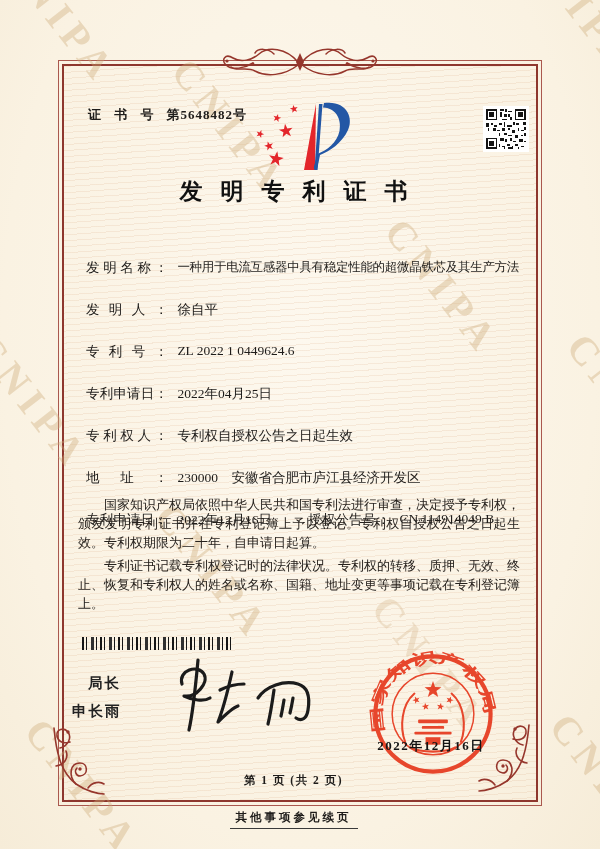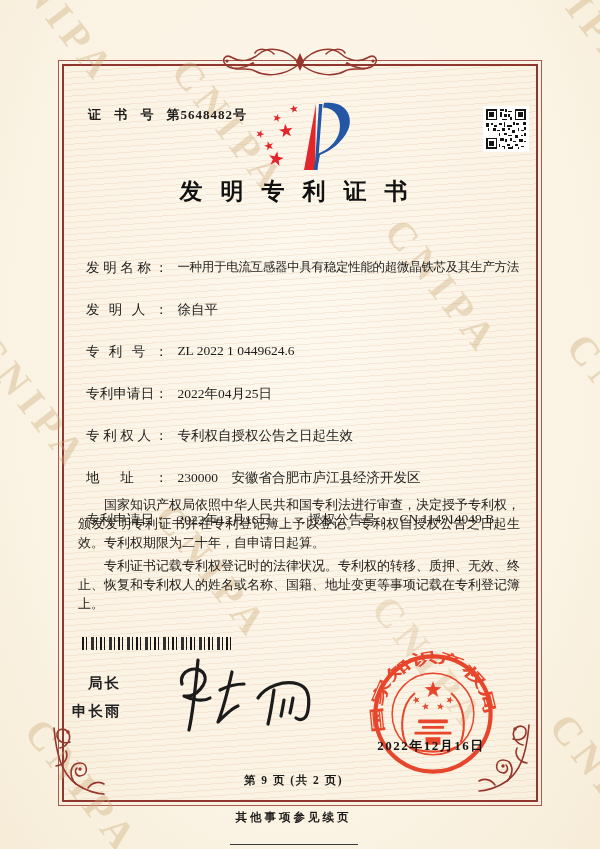--- a/index.html
+++ b/index.html
@@ -66,21 +66,21 @@
   .sig{position:absolute;left:162px;top:642px;z-index:3;}
   .seal{position:absolute;left:368px;top:649px;z-index:3;opacity:0.93;}
   .seal-date{
     position:absolute;left:368px;top:737px;width:126px;z-index:4;
     text-align:center;font-size:13px;font-weight:700;letter-spacing:1.5px;color:#141414;
   }
   .pagenum{position:absolute;left:0;right:0;top:773px;text-align:center;font-size:11.5px;letter-spacing:1.5px;font-weight:600;}
   .footnote{
     position:absolute;left:0;right:0;top:810px;text-align:center;font-size:11.5px;font-weight:600;
   }
-  .footnote span{display:inline-block;border-bottom:1px solid #3a3a3a;padding:0 6px 19px;letter-spacing:3px;}
+  .footnote span{display:inline-block;border-bottom:1px solid #3a3a3a;padding:0 6px 3px;letter-spacing:3px;}
   .orn{position:absolute;z-index:2;pointer-events:none;}
 </style>
 </head>
 <body>
 
 <div class="page">
 
   <span class="wm" style="left:-20px;top:-8px">CNIPA</span>
   <span class="wm" style="left:500px;top:-18px">CNIPA</span>
   <span class="wm" style="left:150px;top:103px">CNIPA</span>
@@ -297,20 +297,20 @@
         <rect x="62" y="95" width="16" height="8"></rect>
       </g>
       <g stroke="#e63a1f" stroke-width="2.2" fill="none" stroke-linecap="round">
         <path d="M40,100 C34,84 36,60 50,48"></path>
         <path d="M100,100 C106,84 104,60 90,48"></path>
         <path d="M46,106 C56,112 84,112 94,106"></path>
       </g>
     </svg>
     <div class="seal-date">2022年12月16日</div>
 
-    <div class="pagenum">第 9 页 (共 2 页)</div>
+    <div class="pagenum">第 1 页 (共 2 页)</div>
 
     <div class="footnote">
       <span>其他事项参见续页</span>
     </div>
 
   </div>
 </div>
 
 </body></html>

